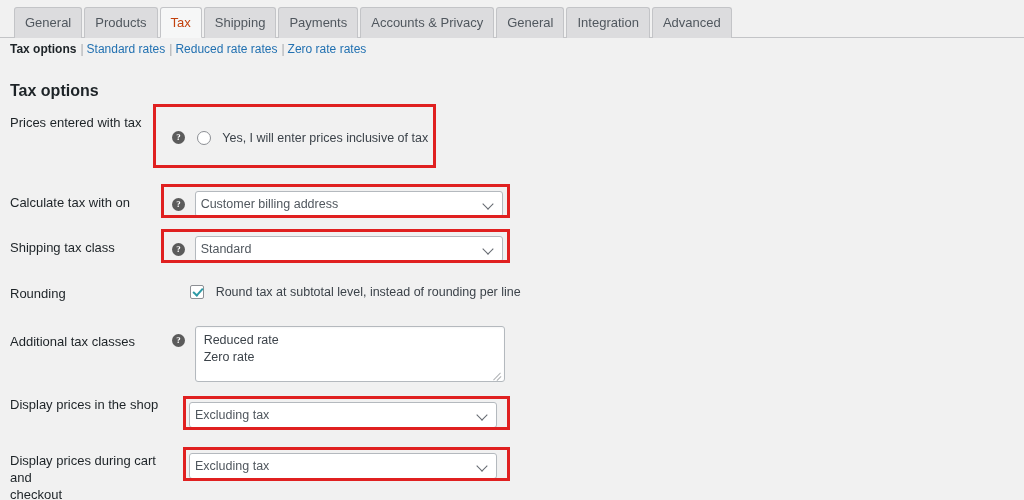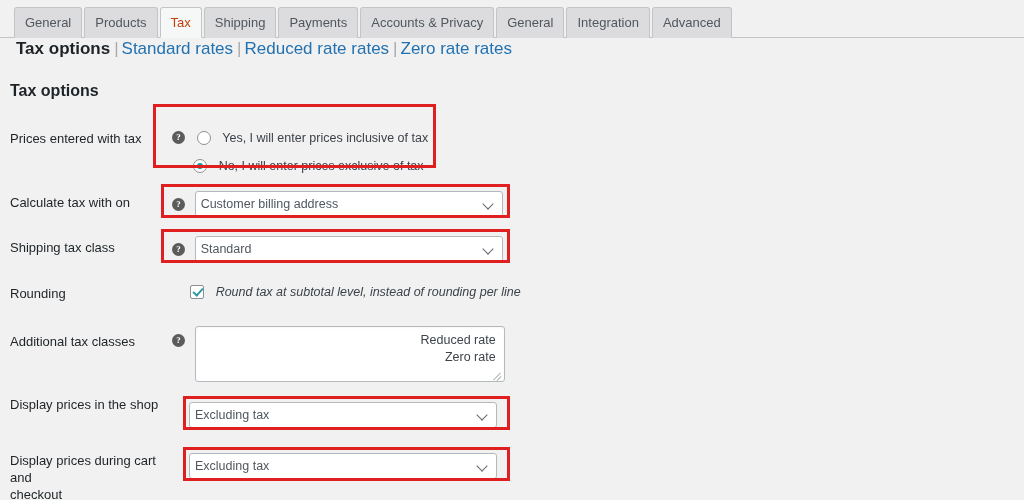--- a/index.html
+++ b/index.html
@@ -49,23 +49,23 @@
   }
   .nav-tab-active {
     background: #f6f7f7;
     color: #c2410c;
     border-bottom: 1px solid #f6f7f7;
   }
 
   
   .subsubsub {
     position: absolute;
-    left: 16px;
+    left: 10px;
     top: 41px;
-    font-size: 17px;
+    font-size: 12px;
     line-height: 16px;
     color: #3c434a;
     white-space: nowrap;
   }
   .subsubsub .sep {
     color: #a7aaad;
     padding: 0 3px 0 4px;
   }
   .subsubsub .current {
     font-weight: bold;
@@ -188,21 +188,20 @@
     border: solid #2d9aa6;
     border-width: 0 2px 2px 0;
     transform: rotate(42deg);
   }
   .cb-text {
     display: inline-block;
     vertical-align: middle;
     font-size: 12.5px;
     color: #3c434a;
     margin-left: 8px;
-    font-style: italic;
   }
 
   
   .wc-select {
     position: relative;
     box-sizing: border-box;
     height: 26px;
     background: #fff;
     border: 1px solid #b4b9be;
     border-radius: 3px;
@@ -242,21 +241,20 @@
     box-sizing: border-box;
     background: #fff;
     border: 1px solid #b4b9be;
     border-radius: 3px;
     padding: 5px 8px;
     font-size: 12.5px;
     color: #3c434a;
     line-height: 17px;
     overflow: hidden;
     box-shadow: inset 0 1px 2px rgba(0,0,0,.04);
-    text-align: right;
   }
   .wc-textarea .grip {
     position: absolute;
     right: 2px;
     bottom: 2px;
     width: 10px;
     height: 10px;
   }
   .wc-textarea .grip::before,
   .wc-textarea .grip::after {
@@ -294,30 +292,26 @@
   <a class="nav-tab" href="#">General</a><a class="nav-tab" href="#">Products</a><a class="nav-tab nav-tab-active" href="#">Tax</a><a class="nav-tab" href="#">Shipping</a><a class="nav-tab" href="#">Payments</a><a class="nav-tab" href="#">Accounts &amp; Privacy</a><a class="nav-tab" href="#">General</a><a class="nav-tab" href="#">Integration</a><a class="nav-tab" href="#">Advanced</a>
 </div>
 
 <div class="subsubsub"><a class="current" href="#">Tax options</a><span class="sep">|</span><a class="link" href="#">Standard rates</a><span class="sep">|</span><a class="link" href="#">Reduced rate rates</a><span class="sep">|</span><a class="link" href="#">Zero rate rates</a></div>
 
 <h2 class="page-heading">Tax options</h2>
 
 <div class="form-table">
 
   <div class="row">
-    <div class="row-label" style="top:26px;">Prices entered with tax</div>
+    <div class="row-label" style="top:10px;">Prices entered with tax</div>
     <div class="row-field" style="left:172px; top:24px;">
       <span class="radio-line">
         <span class="help-tip">?</span>
         <span class="radio-box" style="margin-left:8px;"></span>
         <span class="radio-text">Yes, I will enter prices inclusive of tax</span>
-      </span>
-      <span class="radio-line" style="padding-left:21px;">
-        <span class="radio-box checked"></span>
-        <span class="radio-text">No, I will enter prices exclusive of tax</span>
       </span>
     </div>
   </div>
 
   <div class="row">
     <div class="row-label" style="top:90px;">Calculate tax with on</div>
     <div class="row-field" style="left:172px; top:87px;">
       <span class="help-tip" style="margin-right:6px;">?</span>
       <span class="wc-select" style="display:inline-block; width:308px; vertical-align:middle;">
         <span class="sel-text">Customer billing address</span>

